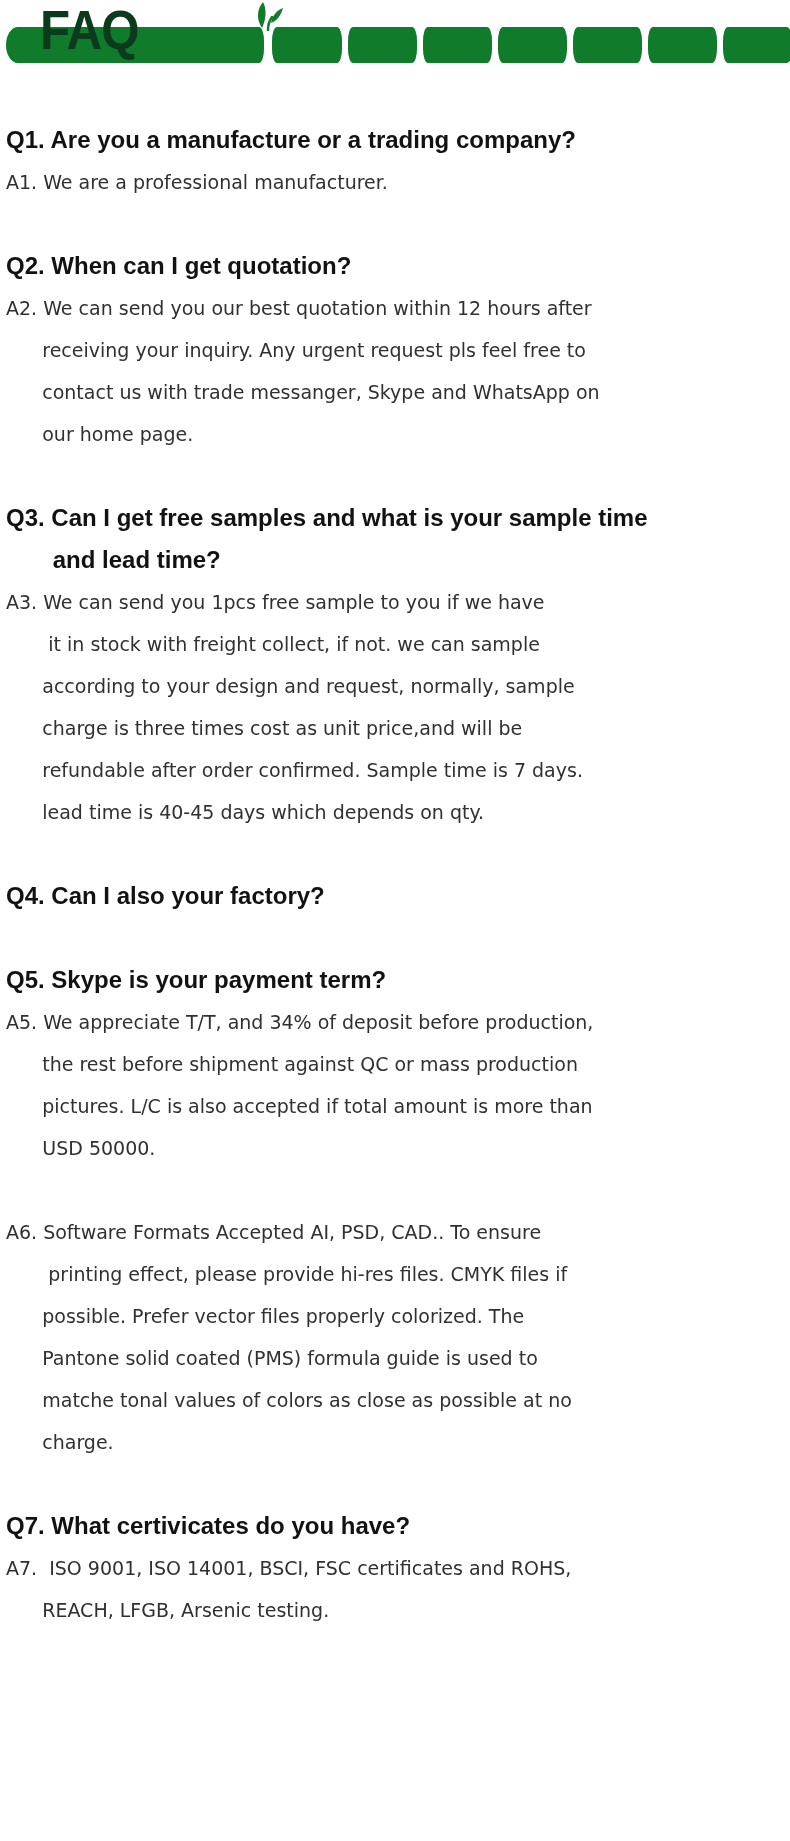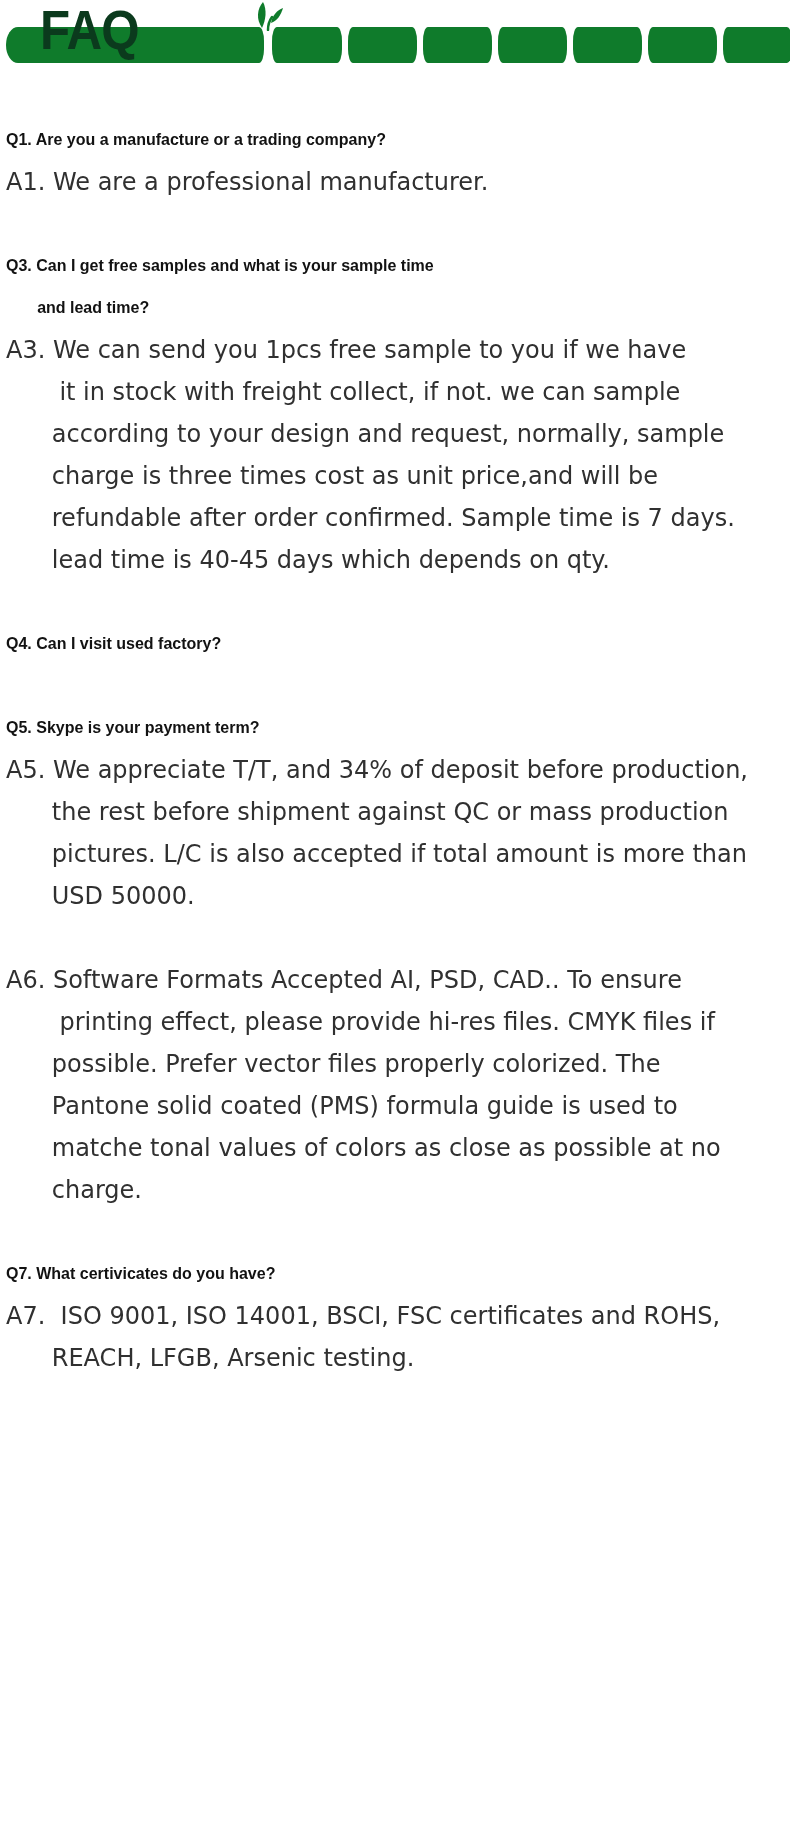--- a/index.html
+++ b/index.html
@@ -57,30 +57,30 @@
     transform-origin:left top;
     font-family:"Liberation Sans",sans-serif;
   }
 
   
   .faq-list{padding:0 6px 14px 6px;}
   .qa{margin:0 0 42px 0;}
   .qa:last-child{}
   .q{
     margin:0;
-    font-size:16px;
+    font-size:24px;
     font-weight:700;
     line-height:42px;
     color:var(--question_color);
     white-space:pre-wrap;
     font-family:"Liberation Sans",sans-serif;
   }
   .a{
     margin:0;
-    font-size:24px;
+    font-size:19px;
     font-weight:400;
     line-height:42px;
     color:var(--answer_color);
     white-space:pre-wrap;
     font-family:"DejaVu Sans","Liberation Sans",sans-serif;
   }
 </style>
 </head>
 <body>
 
@@ -105,34 +105,41 @@
     <h1 class="faq-title">FAQ</h1>
   </header>
 
   <main class="faq-list">
 
     <section class="qa">
       <h2 class="q">Q1. Are you a manufacture or a trading company?</h2>
       <p class="a">A1. We are a professional manufacturer.</p>
     </section>
 
+    <section class="qa">
+      <h2 class="q">Q2. When can I get quotation?</h2>
+      <p class="a">A2. We can send you our best quotation within 12 hours after
+      receiving your inquiry. Any urgent request pls feel free to
+      contact us with trade messanger, Skype and WhatsApp on
+      our home page.</p>
+    </section>
 
     <section class="qa">
       <h2 class="q">Q3. Can I get free samples and what is your sample time
        and lead time?</h2>
       <p class="a">A3. We can send you 1pcs free sample to you if we have
        it in stock with freight collect, if not. we can sample
       according to your design and request, normally, sample
       charge is three times cost as unit price,and will be
       refundable after order confirmed. Sample time is 7 days.
       lead time is 40-45 days which depends on qty.</p>
     </section>
 
     <section class="qa">
-      <h2 class="q">Q4. Can I visit used factory?</h2>
+      <h2 class="q">Q4. Can I also your factory?</h2>
     </section>
 
     <section class="qa">
       <h2 class="q">Q5. Skype is your payment term?</h2>
       <p class="a">A5. We appreciate T/T, and 34% of deposit before production,
       the rest before shipment against QC or mass production
       pictures. L/C is also accepted if total amount is more than
       USD 50000.</p>
     </section>
 

